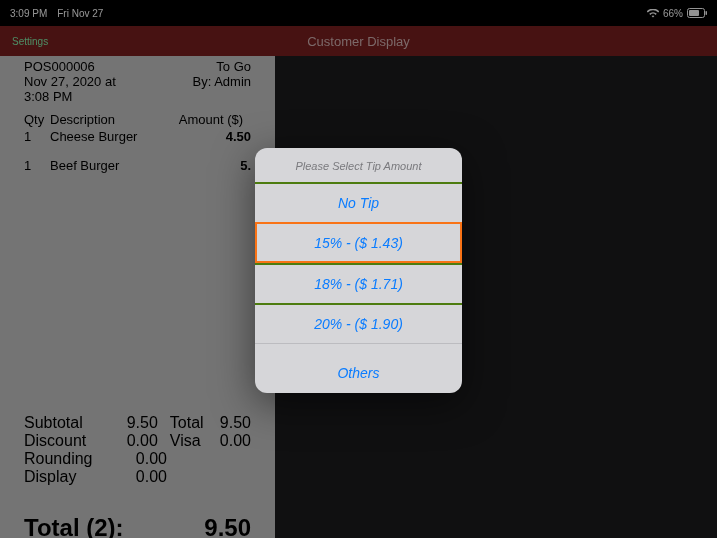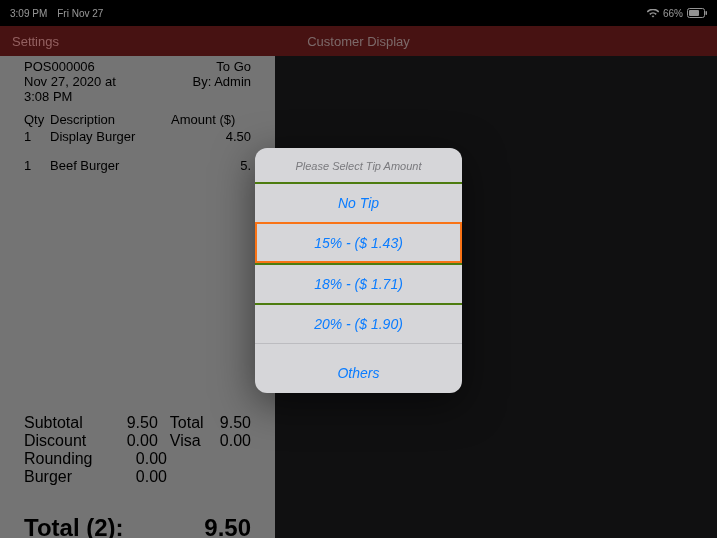--- a/index.html
+++ b/index.html
@@ -2,36 +2,36 @@
 <html><head>
   <meta charset="utf-8">
   <style>
     * { margin: 0; padding: 0; box-sizing: border-box; font-family: -apple-system, "Helvetica Neue", Arial, sans-serif; }
     body { width: 717px; height: 538px; background: #1c1c1e; position: relative; overflow: hidden; }
     .status-bar { height: 26px; background: #000; color: #fff; display: flex; align-items: center; padding: 0 10px; font-size: 10px; font-weight: 500; }
     .status-left { display: flex; gap: 10px; }
     .status-right { margin-left: auto; display: flex; align-items: center; gap: 4px; }
     .wifi-icon svg, .battery-icon svg { display: block; }
     .nav-bar { height: 30px; background: #7a1f1f; display: flex; align-items: center; position: relative; padding: 0 12px; }
-    .nav-left { color: #fca5a5; font-size: 13px; }
+    .nav-left { color: #86efac; font-size: 10px; }
     .nav-title { position: absolute; left: 50%; transform: translateX(-50%); color: #d5b5b5; font-size: 13px; font-weight: 500; }
     .content { display: flex; height: calc(100% - 48px); }
     .receipt { width: 275px; background: #c8c8c8; color: #000; display: flex; flex-direction: column; padding: 3px 24px 4px; font-size: 13px; }
     .r-top { display: flex; }
     .r-top .left, .r-top .right { flex: 1; }
     .r-top .right { text-align: right; }
     .r-header-row { display: flex; margin-top: 8px; }
     .r-qty-h { width: 26px; }
     .r-desc-h { flex: 1; }
-    .r-amt-h { width: 80px; text-align: left; }
+    .r-amt-h { width: 80px; text-align: center; }
     .r-line { display: flex; margin-top: 2px; }
     .r-line.gap { margin-top: 14px; }
     .r-qty { width: 26px; }
     .r-desc { flex: 1; }
-    .r-amt { width: 60px; text-align: right; font-weight: 400; }
+    .r-amt { width: 60px; text-align: right; font-weight: 700; }
     .r-spacer { flex: 1; }
     .r-totals { display: flex; font-size: 16px; }
     .r-tcol { display: flex; }
     .r-tcol.left { width: 155px; }
     .r-tcol.right { flex: 1; }
     .r-tlabel { width: 70px; }
     .r-tlabel2 { width: 50px; }
     .r-tval { flex: 1; text-align: right; padding-right: 12px; }
     .r-tval2 { flex: 1; text-align: right; }
     .r-grand { display: flex; align-items: flex-start; margin-top: 28px; font-weight: 700; }
@@ -85,21 +85,21 @@
       <div class="left">Nov 27, 2020 at 3:08 PM</div>
       <div class="right">By: Admin</div>
     </div>
     <div class="r-header-row">
       <div class="r-qty-h">Qty</div>
       <div class="r-desc-h">Description</div>
       <div class="r-amt-h">Amount ($)</div>
     </div>
     <div class="r-line">
       <div class="r-qty">1</div>
-      <div class="r-desc">Display Burger</div>
+      <div class="r-desc">Cheese Burger</div>
       <div class="r-amt">4.50</div>
     </div>
     <div class="r-line gap">
       <div class="r-qty">1</div>
       <div class="r-desc">Beef Burger</div>
       <div class="r-amt">5.</div>
     </div>
     <div class="r-spacer"></div>
     <div class="r-totals">
       <div class="r-tcol left">
@@ -122,21 +122,21 @@
         </div>
     </div>
     <div class="r-totals">
       <div class="r-tcol left">
           <div class="r-tlabel">Rounding</div>
           <div class="r-tval">0.00</div>
         </div>
     </div>
     <div class="r-totals">
       <div class="r-tcol left">
-          <div class="r-tlabel">Burger</div>
+          <div class="r-tlabel">Display</div>
           <div class="r-tval">0.00</div>
         </div>
     </div>
     <div class="r-grand">
       <div class="r-grand-label">Total (2):</div>
       <div class="r-grand-val">9.50</div>
     </div>
   </div>
   <div class="dark-area"></div>
 </div>

